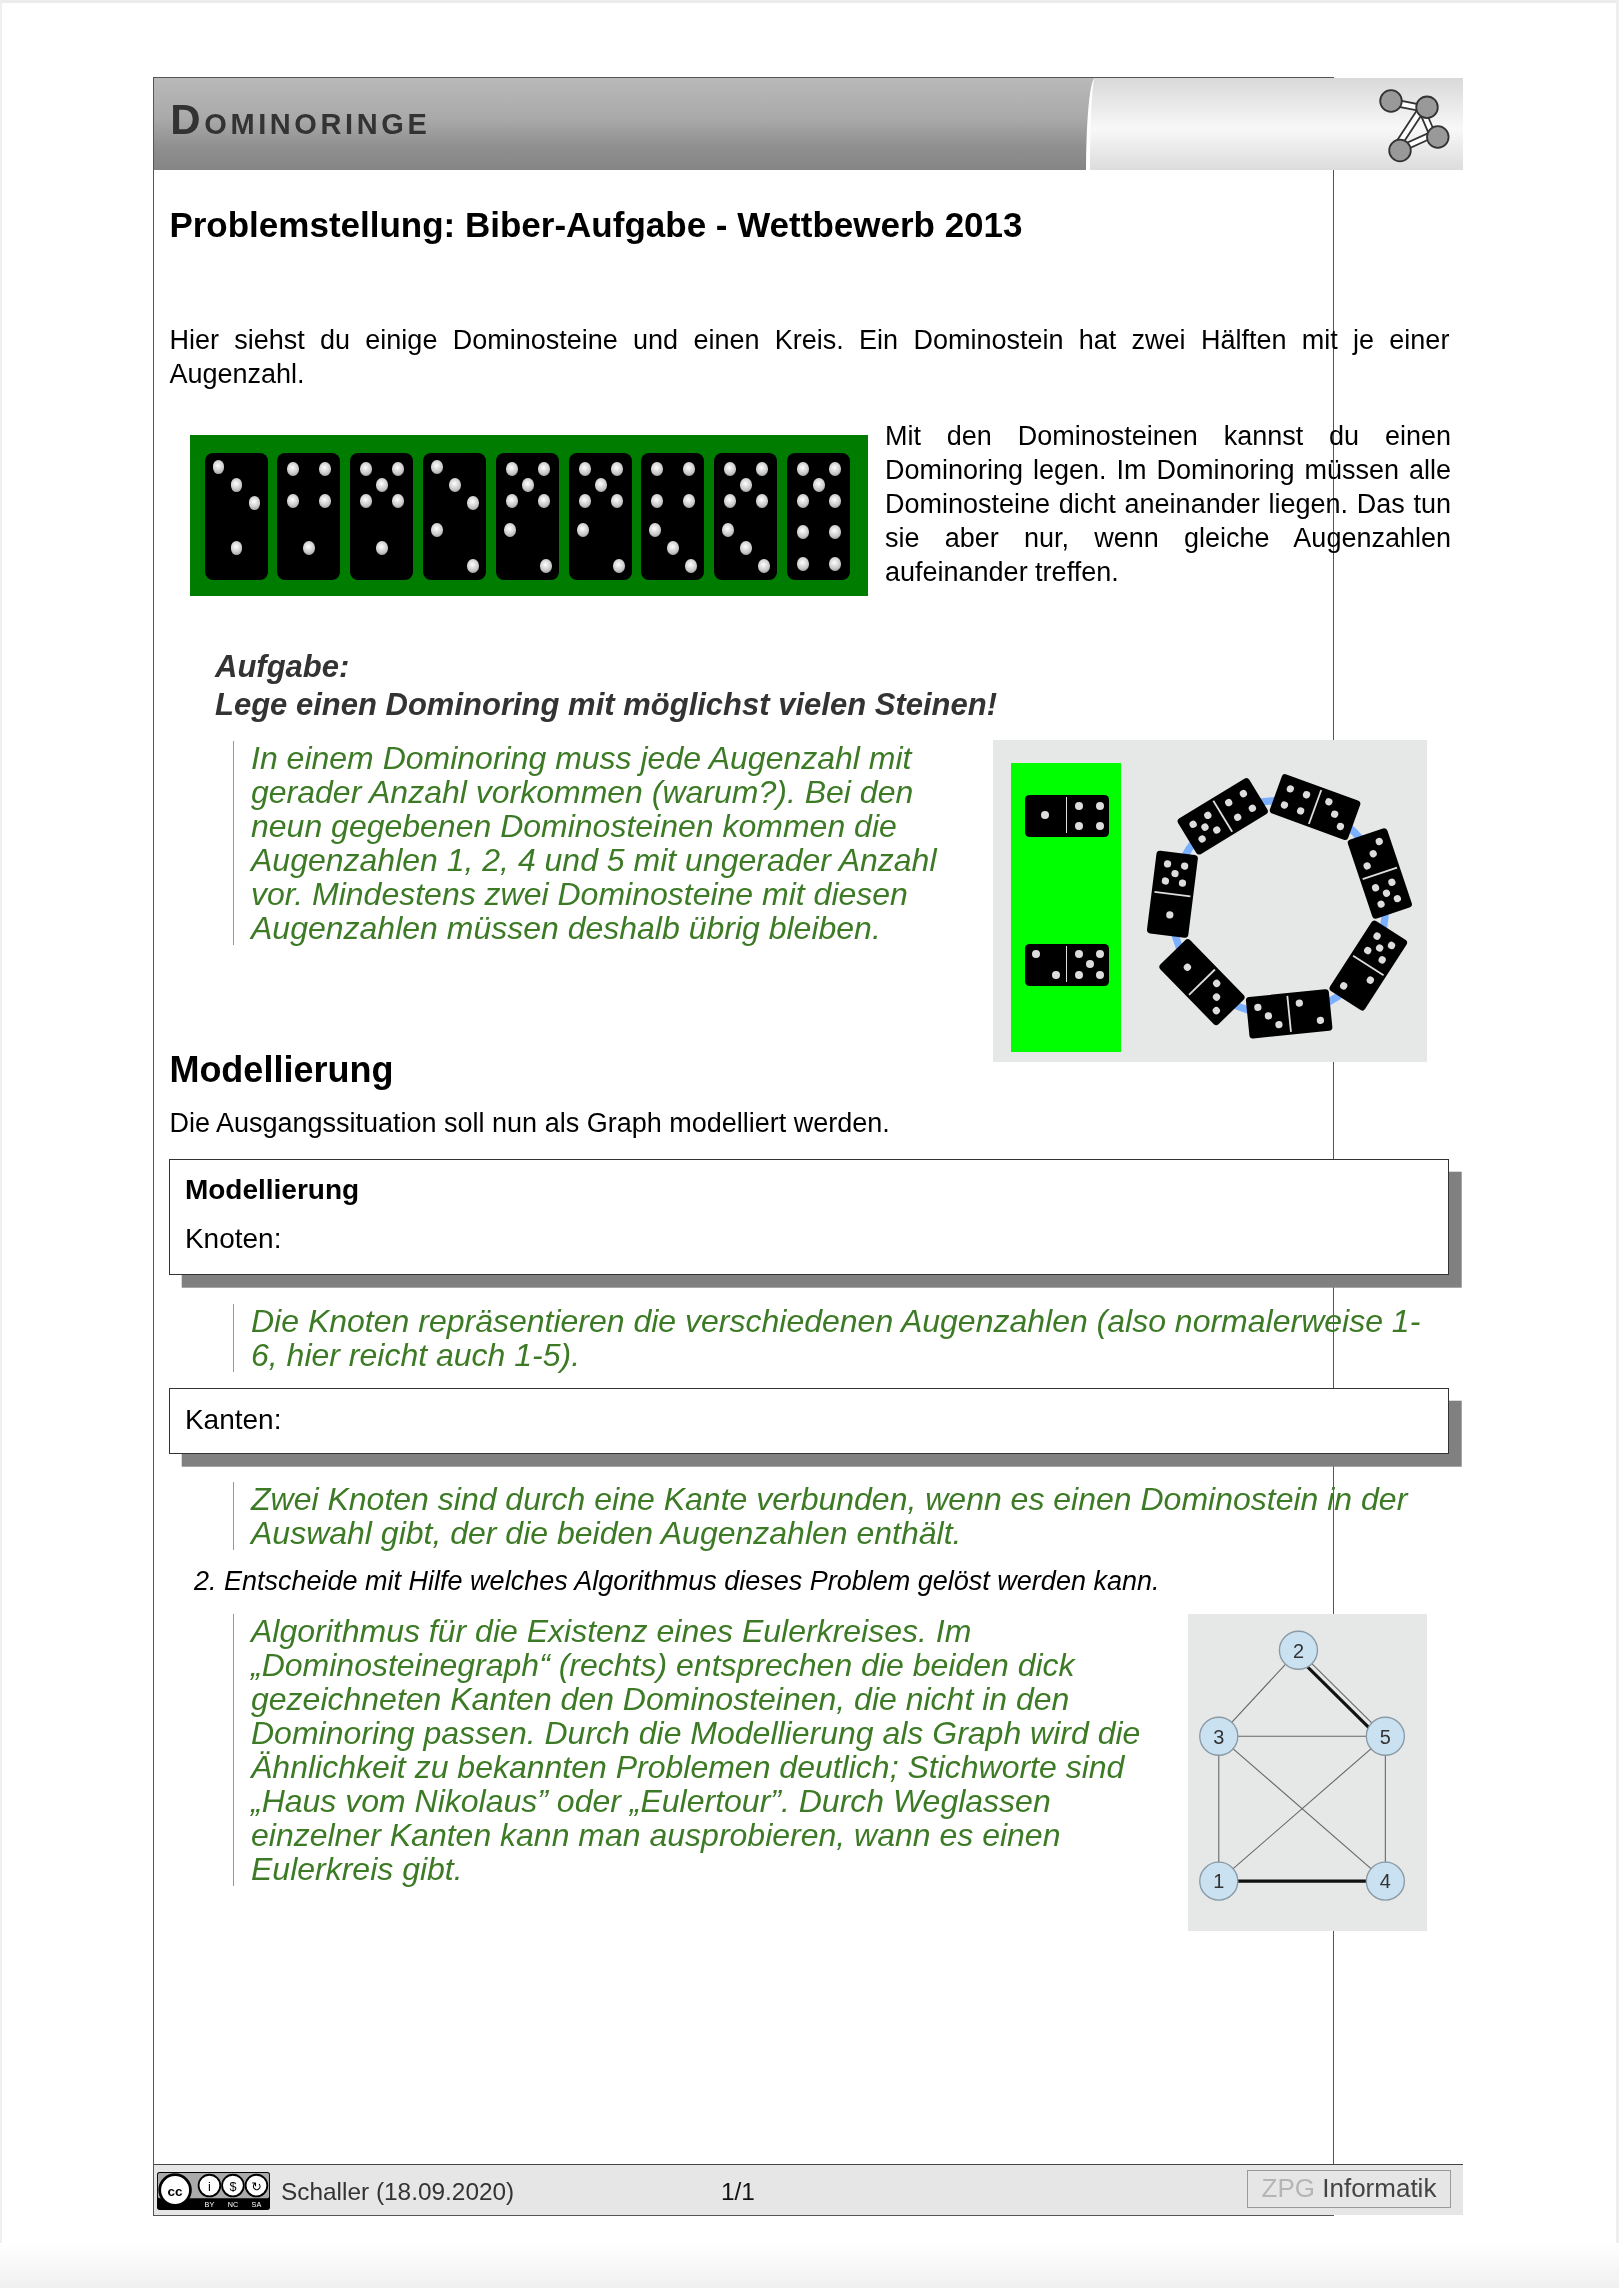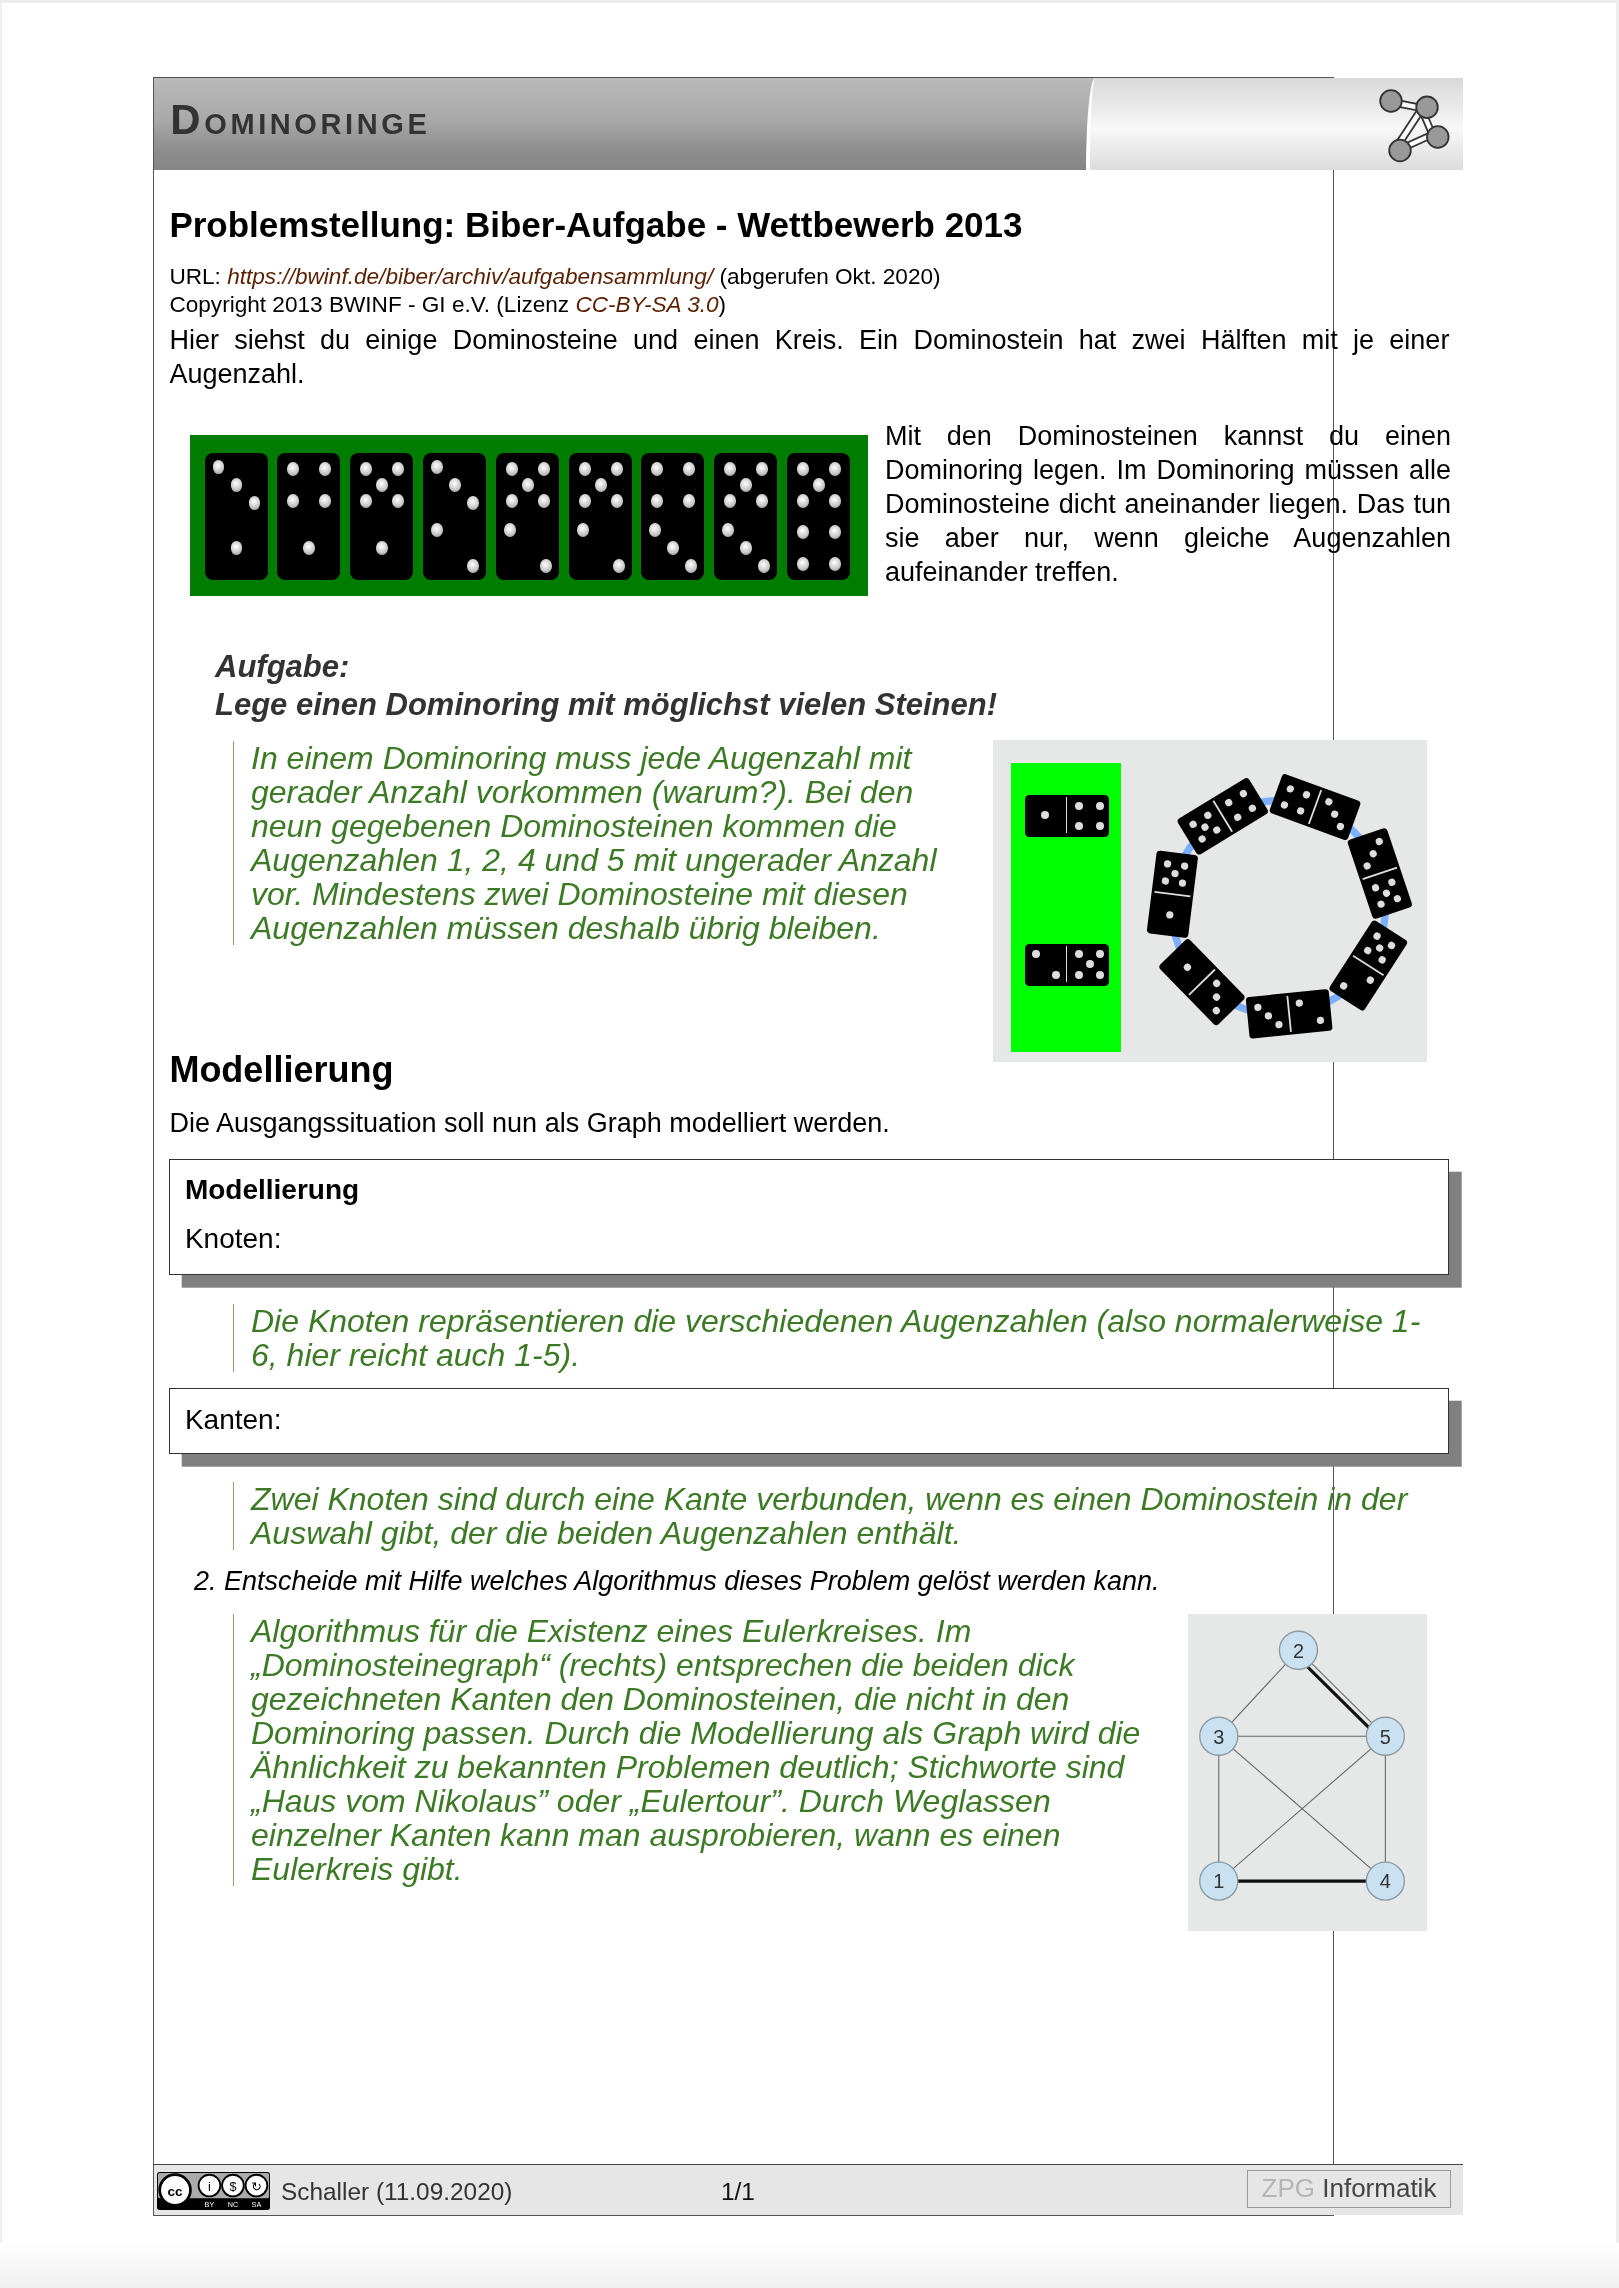--- a/index.html
+++ b/index.html
@@ -93,28 +93,20 @@
         <circle cx="20" cy="20" r="12"></circle>
         <circle cx="60" cy="27" r="12"></circle>
         <circle cx="72" cy="60" r="12"></circle>
         <circle cx="30" cy="75" r="12"></circle>
       </g>
     </svg>
   </div>
 
   <div class="title">Problemstellung: Biber-Aufgabe - Wettbewerb 2013</div>
 
-  <div class="meta">
-    <div>
-      <span>URL: </span><a>https://bwinf.de/biber/archiv/aufgabensammlung/</a><span> (abgerufen Okt. 2020)</span>
-    </div>
-    <div>
-      <span>Copyright 2013 BWINF - GI e.V. (Lizenz </span><span class="lic">CC-BY-SA 3.0</span><span>)</span>
-    </div>
-  </div>
 
   <div class="intro">Hier siehst du einige Dominosteine und einen Kreis. Ein Dominostein hat zwei Hälften mit je einer Augenzahl.</div>
 
   <div class="domino-row" id="domino-row">
       <div class="tile" style="left: 14.5px;">
         <div class="pip" style="left: 8px; top: 7.1px;"></div>
         <div class="pip" style="left: 26px; top: 25px;"></div>
         <div class="pip" style="left: 44px; top: 43px;"></div>
         <div class="pip" style="left: 26px; top: 88px;"></div>
       </div>
@@ -356,20 +348,20 @@
         <circle cx="84" cy="15" r="12" fill="#fff" stroke="#000" stroke-width="2"></circle>
         <circle cx="110" cy="15" r="12" fill="#fff" stroke="#000" stroke-width="2"></circle>
         <text x="58" y="21" font-size="14" text-anchor="middle" font-family="Liberation Sans, sans-serif">i</text>
         <text x="84" y="21" font-size="14" text-anchor="middle" font-family="Liberation Sans, sans-serif">$</text>
         <text x="110" y="21" font-size="14" text-anchor="middle" font-family="Liberation Sans, sans-serif">↻</text>
         <text x="58" y="39" font-size="8" fill="#fff" text-anchor="middle" font-family="Liberation Sans, sans-serif">BY</text>
         <text x="84" y="39" font-size="8" fill="#fff" text-anchor="middle" font-family="Liberation Sans, sans-serif">NC</text>
         <text x="110" y="39" font-size="8" fill="#fff" text-anchor="middle" font-family="Liberation Sans, sans-serif">SA</text>
       </svg>
     </div>
-    <div class="footer-author">Schaller (11.09.2020)</div>
+    <div class="footer-author">Schaller (18.09.2020)</div>
     <div class="footer-page">1/1</div>
     <div class="footer-brand">
       <span class="zpg">ZPG</span><span class="inf"> Informatik</span>
     </div>
   </div>
 </div>
 
 
 </body></html>

